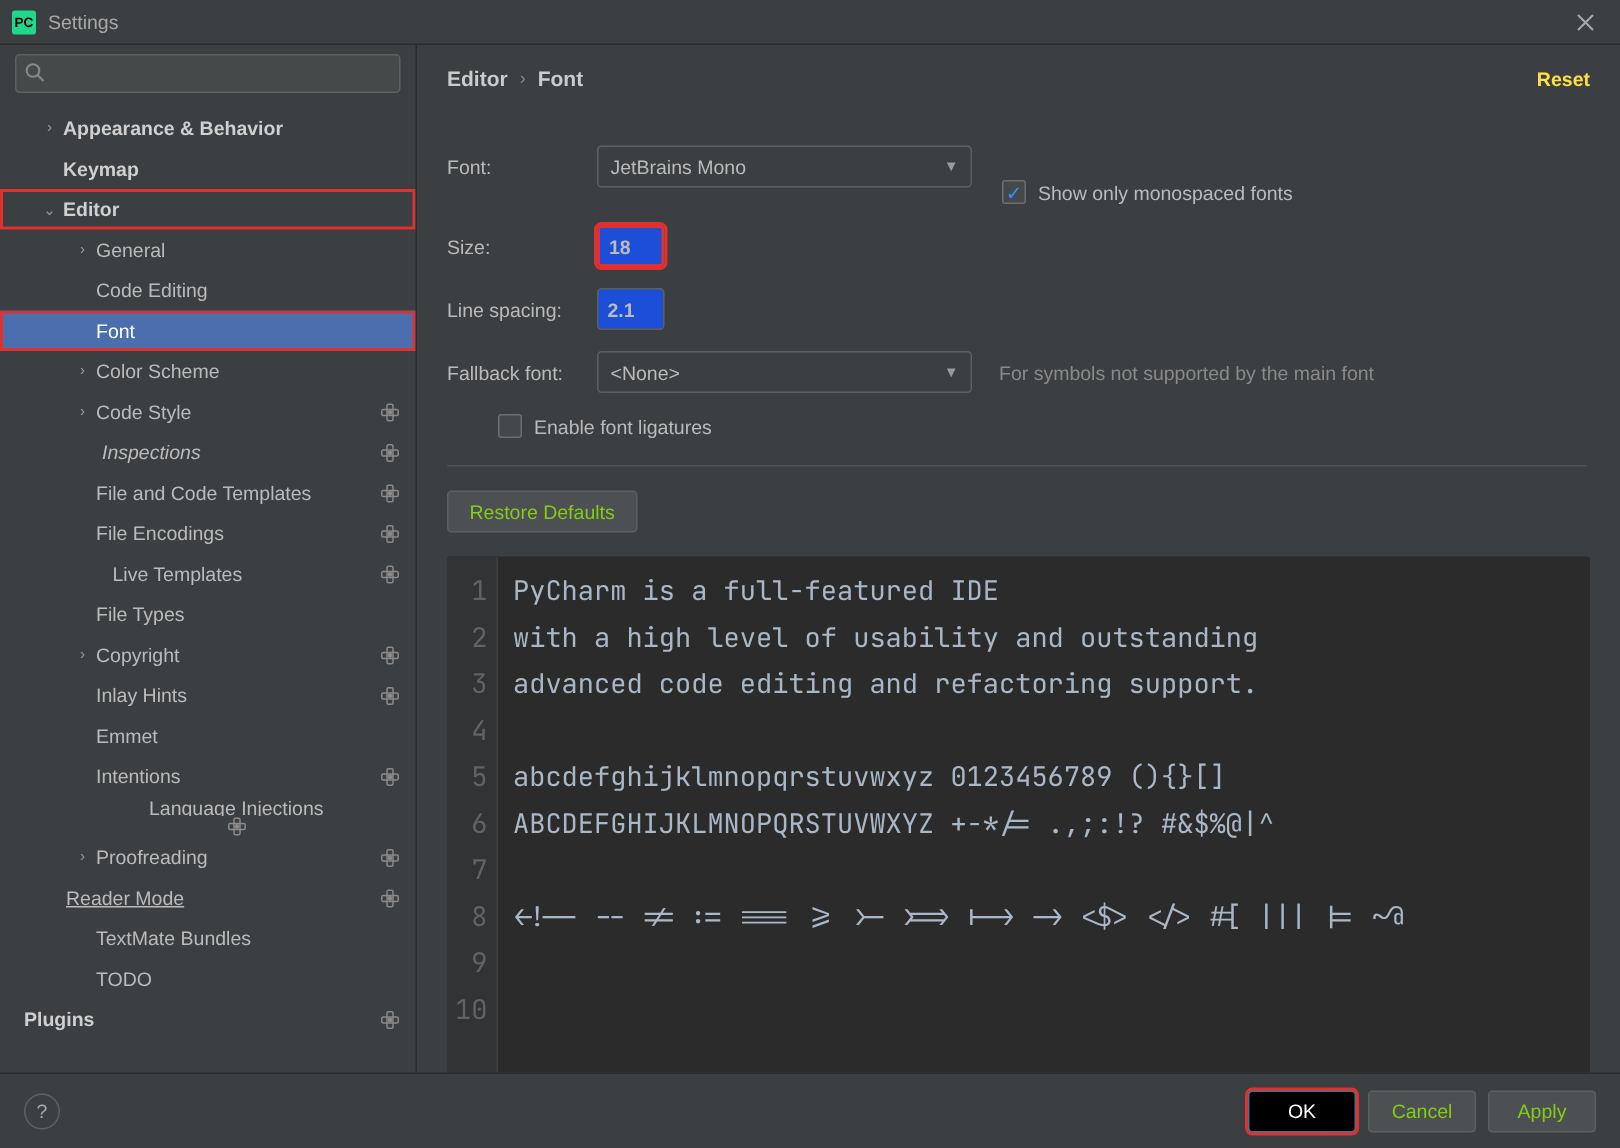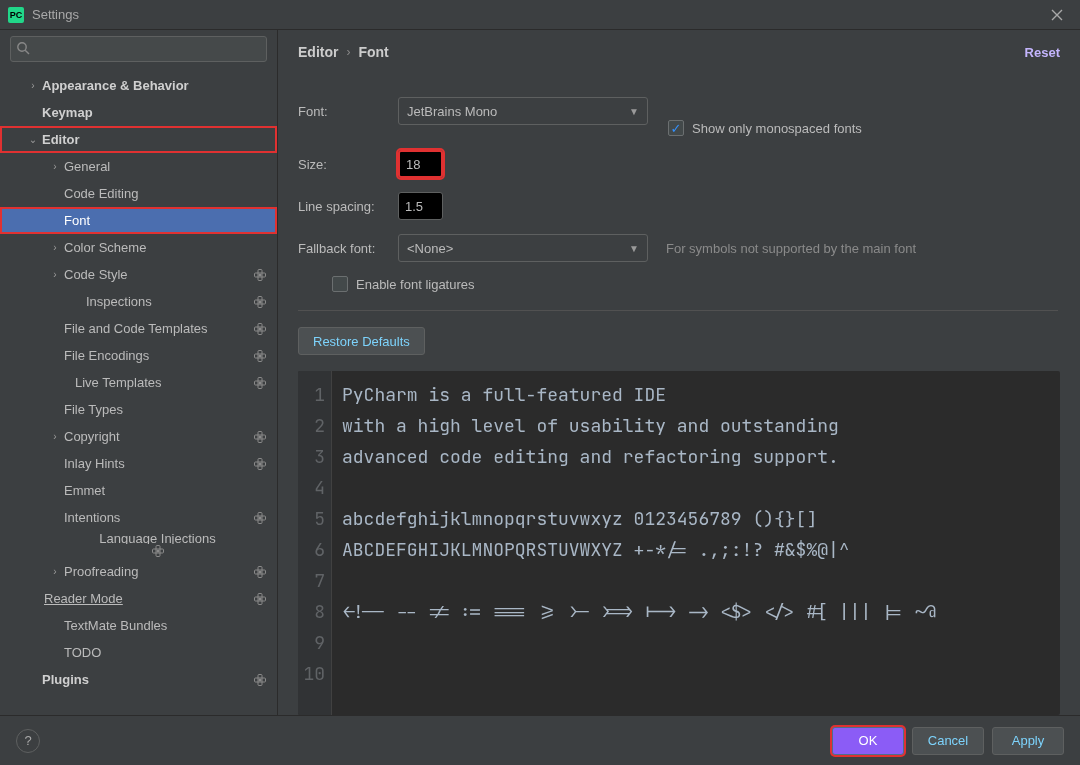--- a/index.html
+++ b/index.html
@@ -112,21 +112,21 @@
     display: flex;
     align-items: center;
     margin-bottom: 26px;
   }
   .breadcrumb {
     display:flex; align-items:center; gap:8px;
     font-weight:600; color:#ccc; font-size:14px;
   }
   .breadcrumb .chev { color:#888; font-weight:normal; font-size:12px; }
   .reset-link {
-    margin-left:auto; color:#c4b5fd; font-weight:600; font-size:13px;
+    margin-left:auto; color:#fde047; font-weight:600; font-size:13px;
   }
 
   .form { max-width: 760px; }
   .form-row {
     display: flex;
     align-items: center;
     margin-bottom: 14px;
   }
   .form-row .lbl { width: 100px; color:#bbbbbb; }
   .form-row.sep {
@@ -142,26 +142,27 @@
     border-radius: 3px;
     display:flex; align-items:center;
     padding: 0 8px;
     color:#bbbbbb;
   }
   .combo .val { flex:1; }
   .combo .arrow { color:#9a9a9a; font-size:10px; }
 
   .numfield {
     width: 45px; height: 28px;
-    background: #000000;
+    background: #1d4ed8;
     border: 1px solid #5e6060;
     border-radius: 3px;
     display:flex; align-items:center;
     padding: 0 6px;
     color:#bbbbbb;
+    font-weight:bold;
   }
   .numfield.red-box { border:2px solid #e03131; outline:2px solid #e03131; outline-offset:0; }
 
   .check-wrap { display:flex; align-items:center; gap:8px; }
   .checkbox {
     width:16px; height:16px;
     border:1px solid #6b6f70; border-radius:2px;
     display:inline-flex; align-items:center; justify-content:center;
     background:#43494a;
   }
@@ -169,21 +170,21 @@
     content:"✓"; color:#3391ff; font-size:13px; line-height:1;
   }
   .hint { color:#8a8a8a; margin-left: 18px; }
 
   .button {
     height: 28px;
     padding: 0 14px;
     background: #4c5052;
     border: 1px solid #5e6060;
     border-radius: 3px;
-    color:#7dd3fc;
+    color:#84cc16;
     display:inline-flex; align-items:center;
   }
   .restore-row { margin: 4px 0 16px 0; }
 
   
   .preview {
     background:#2b2b2b;
     border-radius:2px;
     height: 345px;
     display:flex;
@@ -218,21 +219,21 @@
   }
   .help-btn {
     width:24px; height:24px;
     border:1px solid #5e6060; border-radius:12px;
     display:flex; align-items:center; justify-content:center;
     color:#a9a9a9;
   }
   .footer .spacer { flex:1; }
   .footer .button { min-width:72px; justify-content:center; margin-left:8px; }
   .footer .button.primary {
-    background:#8b5cf6; border-color:#4c708c; color:#fff;
+    background:#000000; border-color:#4c708c; color:#fff;
     min-width:72px;
   }
   .footer .button.red-box { box-shadow: 0 0 0 2px #e03131; }
 </style>
 </head>
 <body>
 
 <div class="titlebar">
   <div class="app-icon">PC</div>
   <div class="title">Settings</div>
@@ -290,21 +291,21 @@
           <span class="twisty ">›</span>
           <span class="label">Code Style</span>
           <span class="gear">
             <svg width="14" height="14" viewBox="0 0 14 14">
               <rect x="1.5" y="5" width="11" height="4" rx="1" stroke="currentColor" stroke-width="1" fill="none"></rect>
               <rect x="5" y="1.5" width="4" height="11" rx="1" stroke="currentColor" stroke-width="1" fill="none"></rect>
               <circle cx="7" cy="7" r="1.6" fill="currentColor"></circle>
             </svg>
           </span>
         </div>
-        <div class="node" style="padding-left: 70px;">
+        <div class="node" style="padding-left: 52px; font-style: italic;">
           <span class="twisty none"></span>
           <span class="label">Inspections</span>
           <span class="gear">
             <svg width="14" height="14" viewBox="0 0 14 14">
               <rect x="1.5" y="5" width="11" height="4" rx="1" stroke="currentColor" stroke-width="1" fill="none"></rect>
               <rect x="5" y="1.5" width="4" height="11" rx="1" stroke="currentColor" stroke-width="1" fill="none"></rect>
               <circle cx="7" cy="7" r="1.6" fill="currentColor"></circle>
             </svg>
           </span>
         </div>
@@ -416,21 +417,21 @@
           </span>
         </div>
         <div class="node" style="padding-left: 48px;">
           <span class="twisty none"></span>
           <span class="label">TextMate Bundles</span>
         </div>
         <div class="node" style="padding-left: 48px;">
           <span class="twisty none"></span>
           <span class="label">TODO</span>
         </div>
-        <div class="node bold" style="padding-left: 26px;">
+        <div class="node bold" style="">
           <span class="twisty none"></span>
           <span class="label">Plugins</span>
           <span class="gear">
             <svg width="14" height="14" viewBox="0 0 14 14">
               <rect x="1.5" y="5" width="11" height="4" rx="1" stroke="currentColor" stroke-width="1" fill="none"></rect>
               <rect x="5" y="1.5" width="4" height="11" rx="1" stroke="currentColor" stroke-width="1" fill="none"></rect>
               <circle cx="7" cy="7" r="1.6" fill="currentColor"></circle>
             </svg>
           </span>
         </div>
@@ -464,21 +465,21 @@
       <div class="form-row">
         <span class="lbl">Size:</span>
         <div class="numfield red-box">
           <span>18</span>
         </div>
       </div>
 
       <div class="form-row">
         <span class="lbl">Line spacing:</span>
         <div class="numfield">
-          <span>1.5</span>
+          <span>2.1</span>
         </div>
       </div>
 
       <div class="form-row">
         <span class="lbl">Fallback font:</span>
         <div class="combo">
           <span class="val">&lt;None&gt;</span>
           <span class="arrow">▼</span>
         </div>
         <span class="hint">For symbols not supported by the main font</span>

